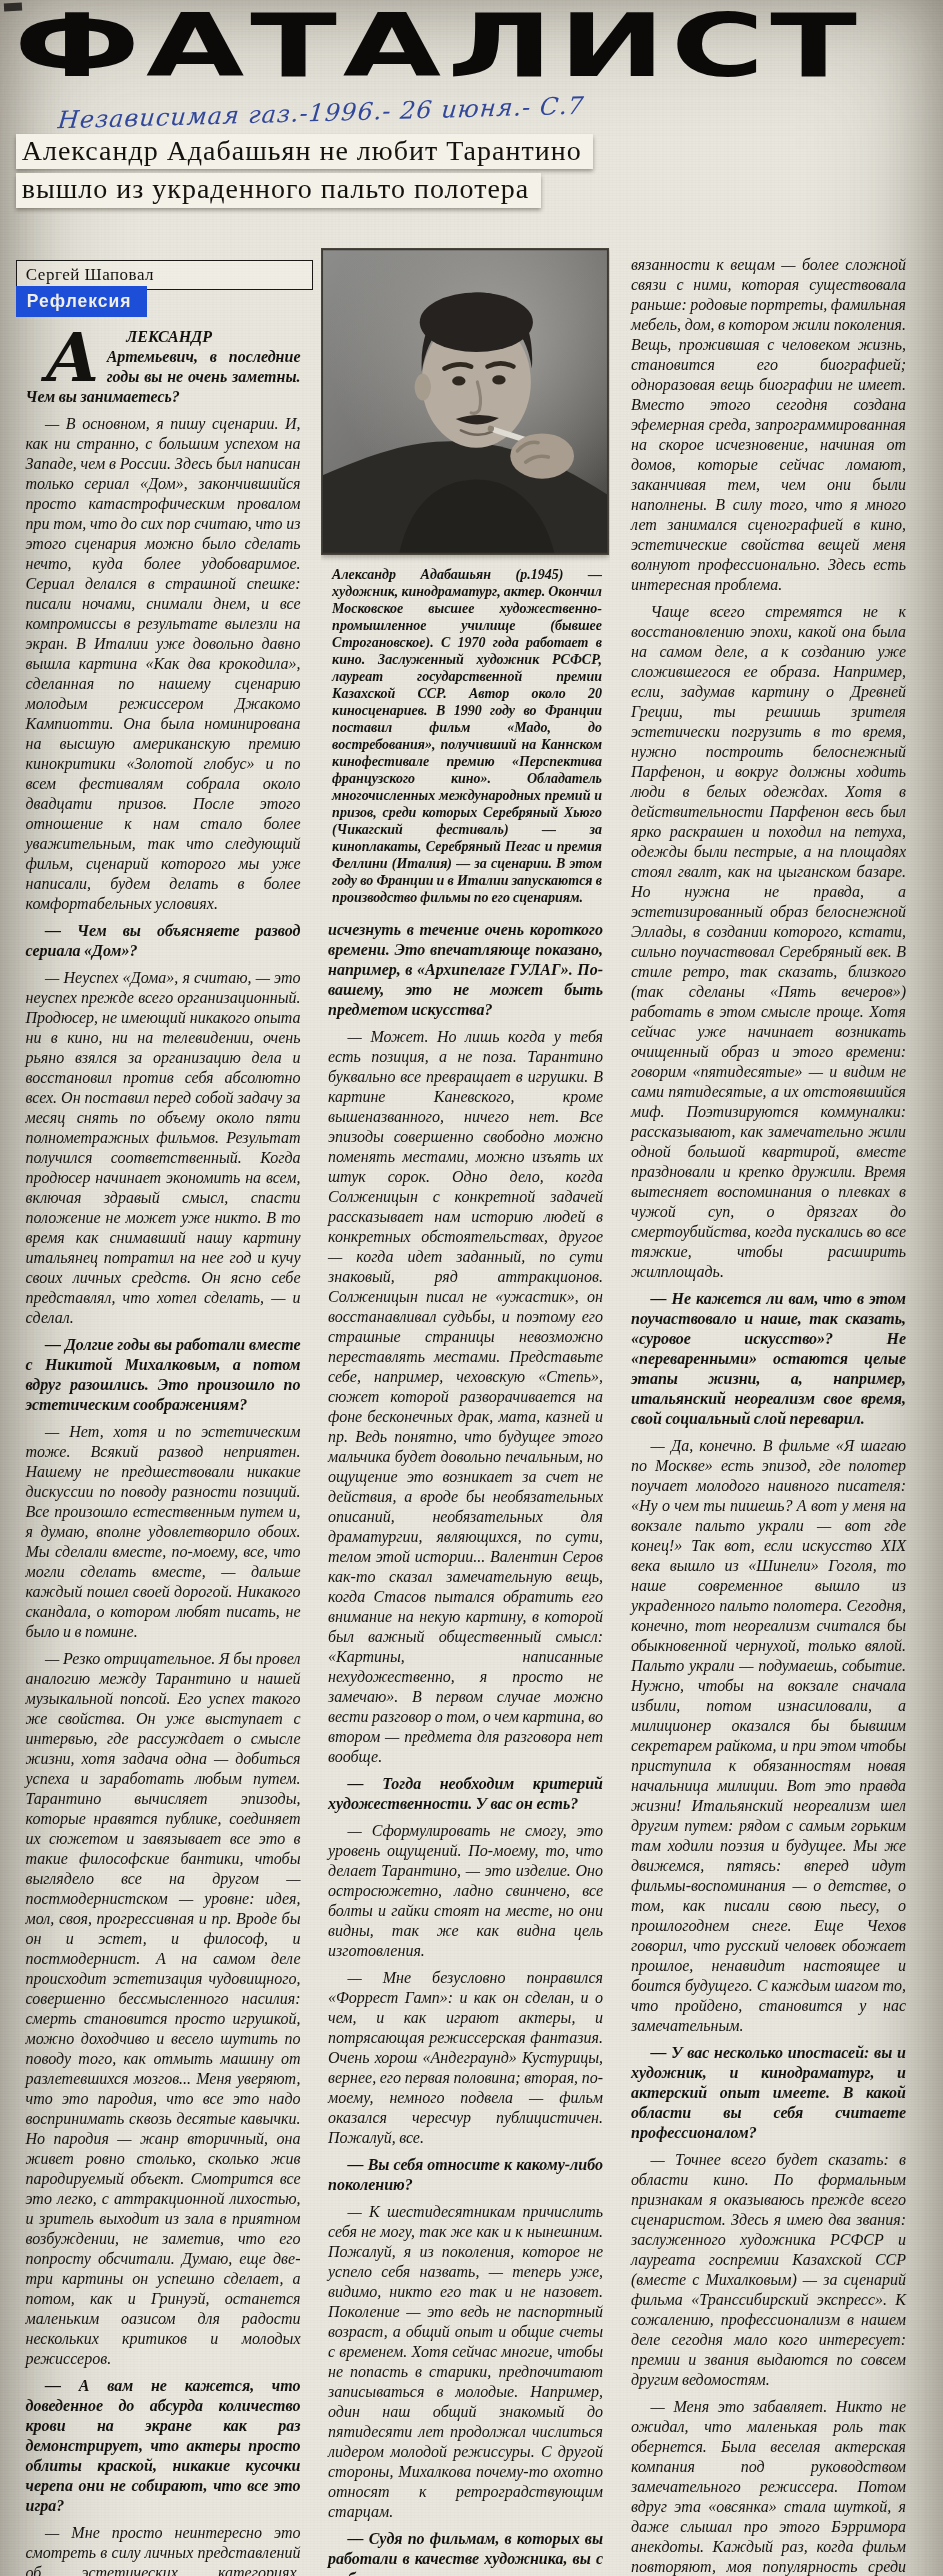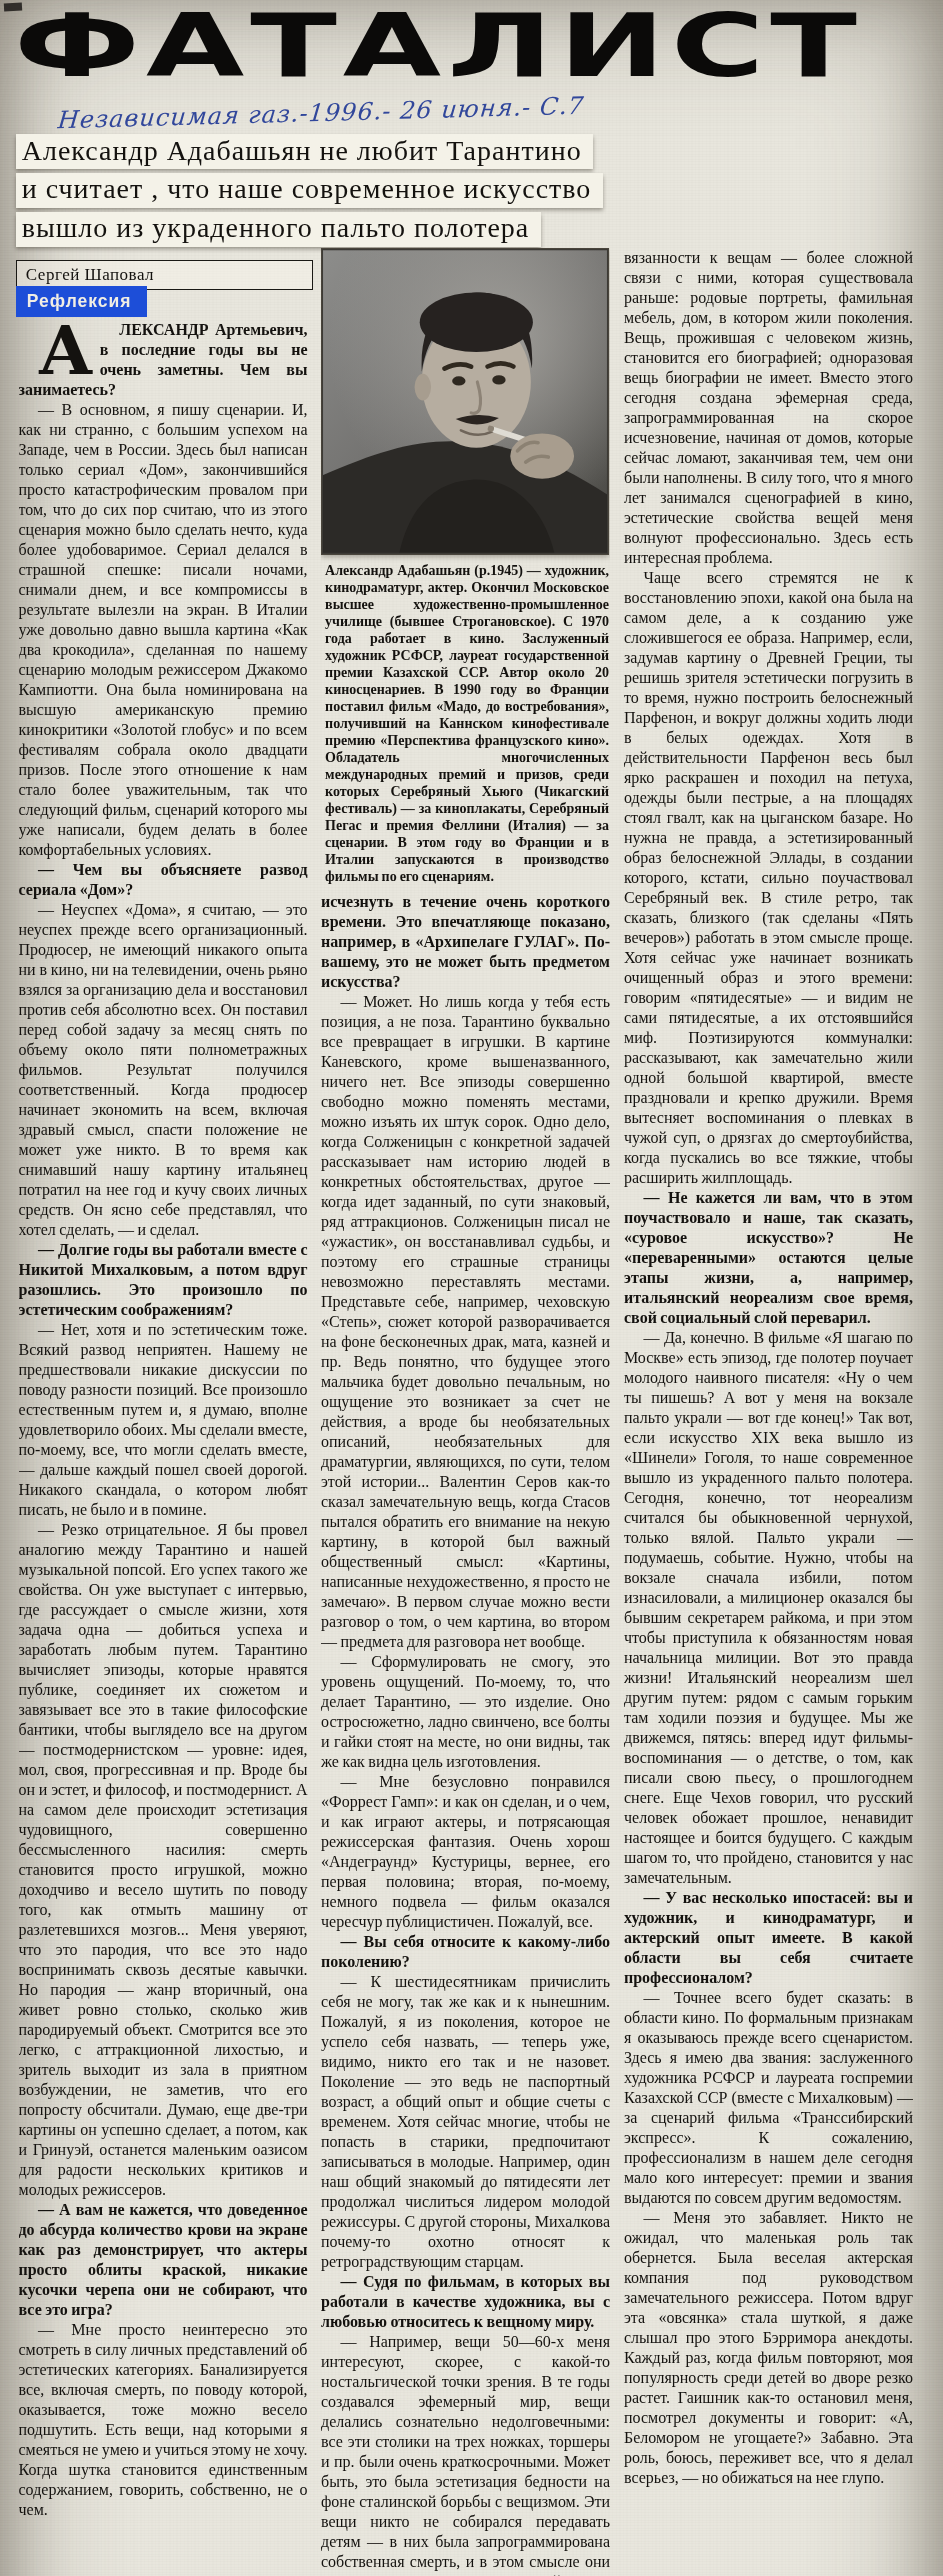--- a/index.html
+++ b/index.html
@@ -64,24 +64,25 @@
     font-weight:bold;font-size:17.5px;letter-spacing:1px;
     padding:4.6px 15.5px 5.7px 11.3px;
   }
   .col{
     position:absolute;width:289px;overflow:hidden;
   }
   .col1{left:18.5px;top:320px;height:2791px;}
   .col2{left:321px;top:248px;height:2863px;}
   .col3{left:624px;top:248px;height:2863px;}
   .col p{
-    margin:0;
+    margin:7px;
     font-size:16px;line-height:20px;
     text-align:justify;text-indent:19.6px;
     word-spacing:-0.5px;
+    font-style:italic;
   }
   .col p.q{font-weight:bold;}
   .col p.cont{text-indent:0;}
   .dropcap{
     float:left;
     font-family:"DejaVu Serif",serif;
     font-weight:bold;font-size:68px;line-height:52px;
     padding:4.1px 6.2px 0 0;
   }
   .photo-frame{
@@ -104,21 +105,20 @@
 <div class="page">
   <div class="texture"></div>
   <div class="corner-mark"></div>
 
   <div class="headline">ФАТАЛИСТ</div>
 
   <div class="annotation">Независимая газ.-1996.- 26 июня.- С.7</div>
 
   <div class="subtitle">
     <span class="line">Александр Адабашьян не любит Тарантино</span>
-    <span class="line">и считает , что наше современное искусство</span>
     <span class="line">вышло из украденного пальто полотера</span>
   </div>
 
   <div class="byline-box">Сергей Шаповал</div>
 
   <div class="rubric">Рефлексия</div>
 
   <div class="col col1">
       <p class="q"><span class="dropcap">А</span>ЛЕКСАНДР Артемьевич, в последние годы вы не очень заметны. Чем вы занимаетесь?</p>
       <p class="a">— В основном, я пишу сценарии. И, как ни странно, с большим успехом на Западе, чем в России. Здесь был написан только сериал «Дом», закончившийся просто катастрофическим провалом при том, что до сих пор считаю, что из этого сценария можно было сделать нечто, куда более удобоваримое. Сериал делался в страшной спешке: писали ночами, снимали днем, и все компромиссы в результате вылезли на экран. В Италии уже довольно давно вышла картина «Как два крокодила», сделанная по нашему сценарию молодым режиссером Джакомо Кампиотти. Она была номинирована на высшую американскую премию кинокритики «Золотой глобус» и по всем фестивалям собрала около двадцати призов. После этого отношение к нам стало более уважительным, так что следующий фильм, сценарий которого мы уже написали, будем делать в более комфортабельных условиях.</p>
@@ -166,20 +166,21 @@
         </g>
         <ellipse cx="428" cy="402" rx="62" ry="44" fill="#a89d8e"></ellipse>
         <path d="M380,392 q18,-20 40,-16 M396,414 q20,-16 44,-10" stroke="#8b8172" stroke-width="7" fill="none" stroke-linecap="round"></path>
         <rect width="556" height="592" fill="none" stroke="#3c3a35" stroke-width="4"></rect>
       </svg>
     </div>
     <p class="caption">Александр Адабашьян (р.1945) — художник, кинодраматург, актер. Окончил Московское высшее художественно-промышленное училище (бывшее Строгановское). С 1970 года работает в кино. Заслуженный художник РСФСР, лауреат государственной премии Казахской ССР. Автор около 20 киносценариев. В 1990 году во Франции поставил фильм «Мадо, до востребования», получивший на Каннском кинофестивале премию «Перспектива французского кино». Обладатель многочисленных международных премий и призов, среди которых Серебряный Хьюго (Чикагский фестиваль) — за киноплакаты, Серебряный Пегас и премия Феллини (Италия) — за сценарии. В этом году во Франции и в Италии запускаются в производство фильмы по его сценариям.</p>
     <div>
         <p class="q cont">исчезнуть в течение очень короткого времени. Это впечатляюще показано, например, в «Архипелаге ГУЛАГ». По-вашему, это не может быть предметом искусства?</p>
         <p class="a">— Может. Но лишь когда у тебя есть позиция, а не поза. Тарантино буквально все превращает в игрушки. В картине Каневского, кроме вышеназванного, ничего нет. Все эпизоды совершенно свободно можно поменять местами, можно изъять их штук сорок. Одно дело, когда Солженицын с конкретной задачей рассказывает нам историю людей в конкретных обстоятельствах, другое — когда идет заданный, по сути знаковый, ряд аттракционов. Солженицын писал не «ужастик», он восстанавливал судьбы, и поэтому его страшные страницы невозможно переставлять местами. Представьте себе, например, чеховскую «Степь», сюжет которой разворачивается на фоне бесконечных драк, мата, казней и пр. Ведь понятно, что будущее этого мальчика будет довольно печальным, но ощущение это возникает за счет не действия, а вроде бы необязательных описаний, необязательных для драматургии, являющихся, по сути, телом этой истории... Валентин Серов как-то сказал замечательную вещь, когда Стасов пытался обратить его внимание на некую картину, в которой был важный общественный смысл: «Картины, написанные нехудожественно, я просто не замечаю». В первом случае можно вести разговор о том, о чем картина, во втором — предмета для разговора нет вообще.</p>
+        <p class="q">— Тогда необходим критерий художественности. У вас он есть?</p>
         <p class="a">— Сформулировать не смогу, это уровень ощущений. По-моему, то, что делает Тарантино, — это изделие. Оно остросюжетно, ладно свинчено, все болты и гайки стоят на месте, но они видны, так же как видна цель изготовления.</p>
         <p class="a">— Мне безусловно понравился «Форрест Гамп»: и как он сделан, и о чем, и как играют актеры, и потрясающая режиссерская фантазия. Очень хорош «Андеграунд» Кустурицы, вернее, его первая половина; вторая, по-моему, немного подвела — фильм оказался чересчур публицистичен. Пожалуй, все.</p>
         <p class="q">— Вы себя относите к какому-либо поколению?</p>
         <p class="a">— К шестидесятникам причислить себя не могу, так же как и к нынешним. Пожалуй, я из поколения, которое не успело себя назвать, — теперь уже, видимо, никто его так и не назовет. Поколение — это ведь не паспортный возраст, а общий опыт и общие счеты с временем. Хотя сейчас многие, чтобы не попасть в старики, предпочитают записываться в молодые. Например, один наш общий знакомый до пятидесяти лет продолжал числиться лидером молодой режиссуры. С другой стороны, Михалкова почему-то охотно относят к ретроградствующим старцам.</p>
         <p class="q">— Судя по фильмам, в которых вы работали в качестве художника, вы с любовью относитесь к вещному миру.</p>
         <p class="a">— Например, вещи 50—60-х меня интересуют, скорее, с какой-то ностальгической точки зрения. В те годы создавался эфемерный мир, вещи делались сознательно недолговечными: все эти столики на трех ножках, торшеры и пр. были очень краткосрочными. Может быть, это была эстетизация бедности на фоне сталинской борьбы с вещизмом. Эти вещи никто не собирался передавать детям — в них была запрограммирована собственная смерть, и в этом смысле они очень точно выражали время. Сейчас мы отказались от иной при-</p>
       </div>
   </div>
 
   <div class="col col3">

